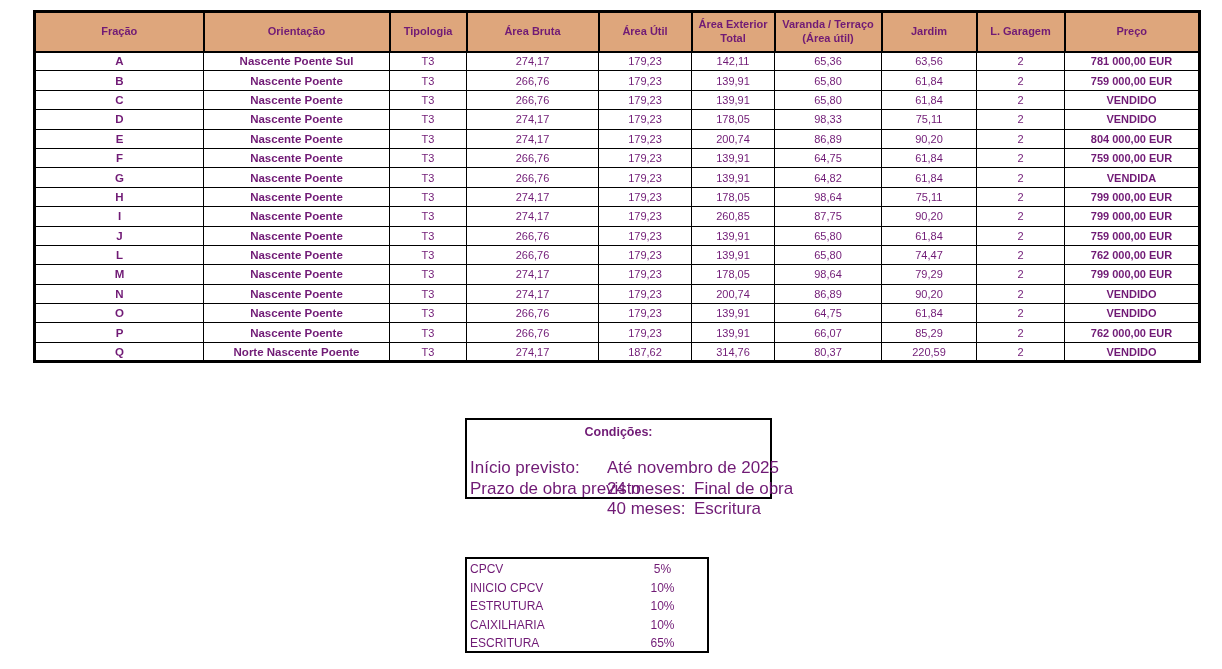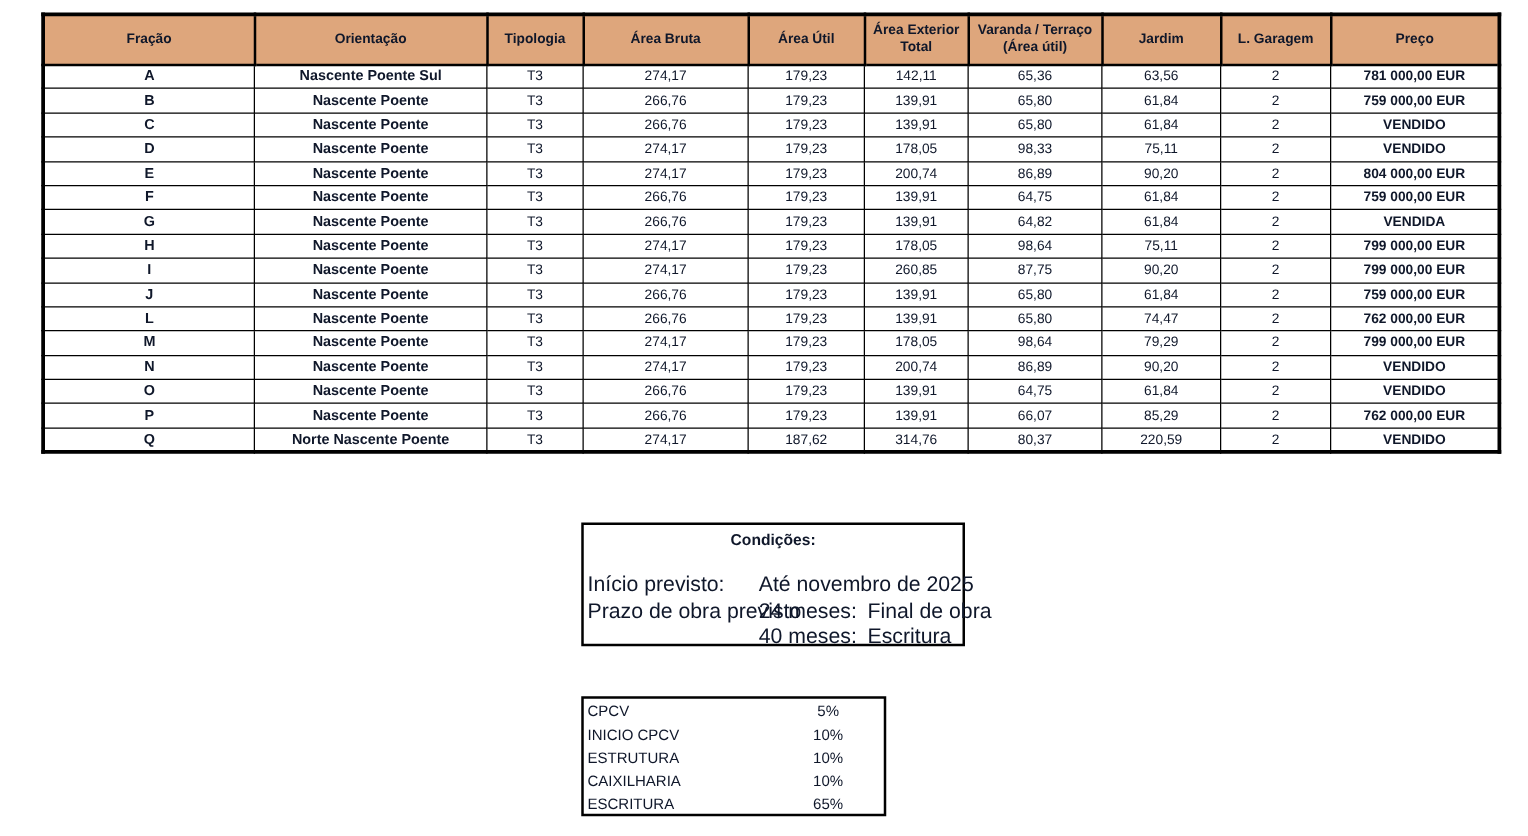--- a/index.html
+++ b/index.html
@@ -3,21 +3,21 @@
 <meta charset="utf-8">
 <style>
   * { margin: 0; padding: 0; box-sizing: border-box; }
   html, body { background: #ffffff; }
   .page {
     position: relative;
     width: 1222px;
     height: 669px;
     background: #ffffff;
     font-family: "Liberation Sans", sans-serif;
-    color: #0f172a;
+    color: #701a75;
     overflow: hidden;
   }
 
   
   table.price-table {
     position: absolute;
     left: 33px;
     top: 10px;
     width: 1165px;
     border-collapse: collapse;
@@ -48,21 +48,21 @@
   table.price-table td.col-0,
   table.price-table td.col-1 { font-weight: bold; font-size: 11.5px; }
   table.price-table td.col-9 { font-weight: bold; }
 
   
   .conditions-box {
     position: absolute;
     left: 465px;
     top: 418px;
     width: 307px;
-    height: 99px;
+    height: 81px;
     border: 2.5px solid #000;
     background: #fff;
   }
   .conditions-title {
     text-align: center;
     font-weight: bold;
     font-size: 12.5px;
     margin-top: 5px;
   }
   .conditions-lines {

